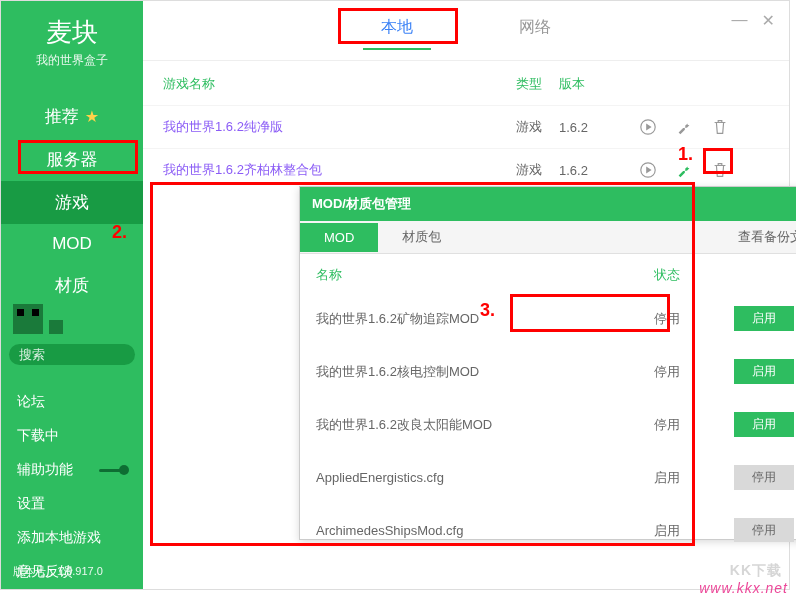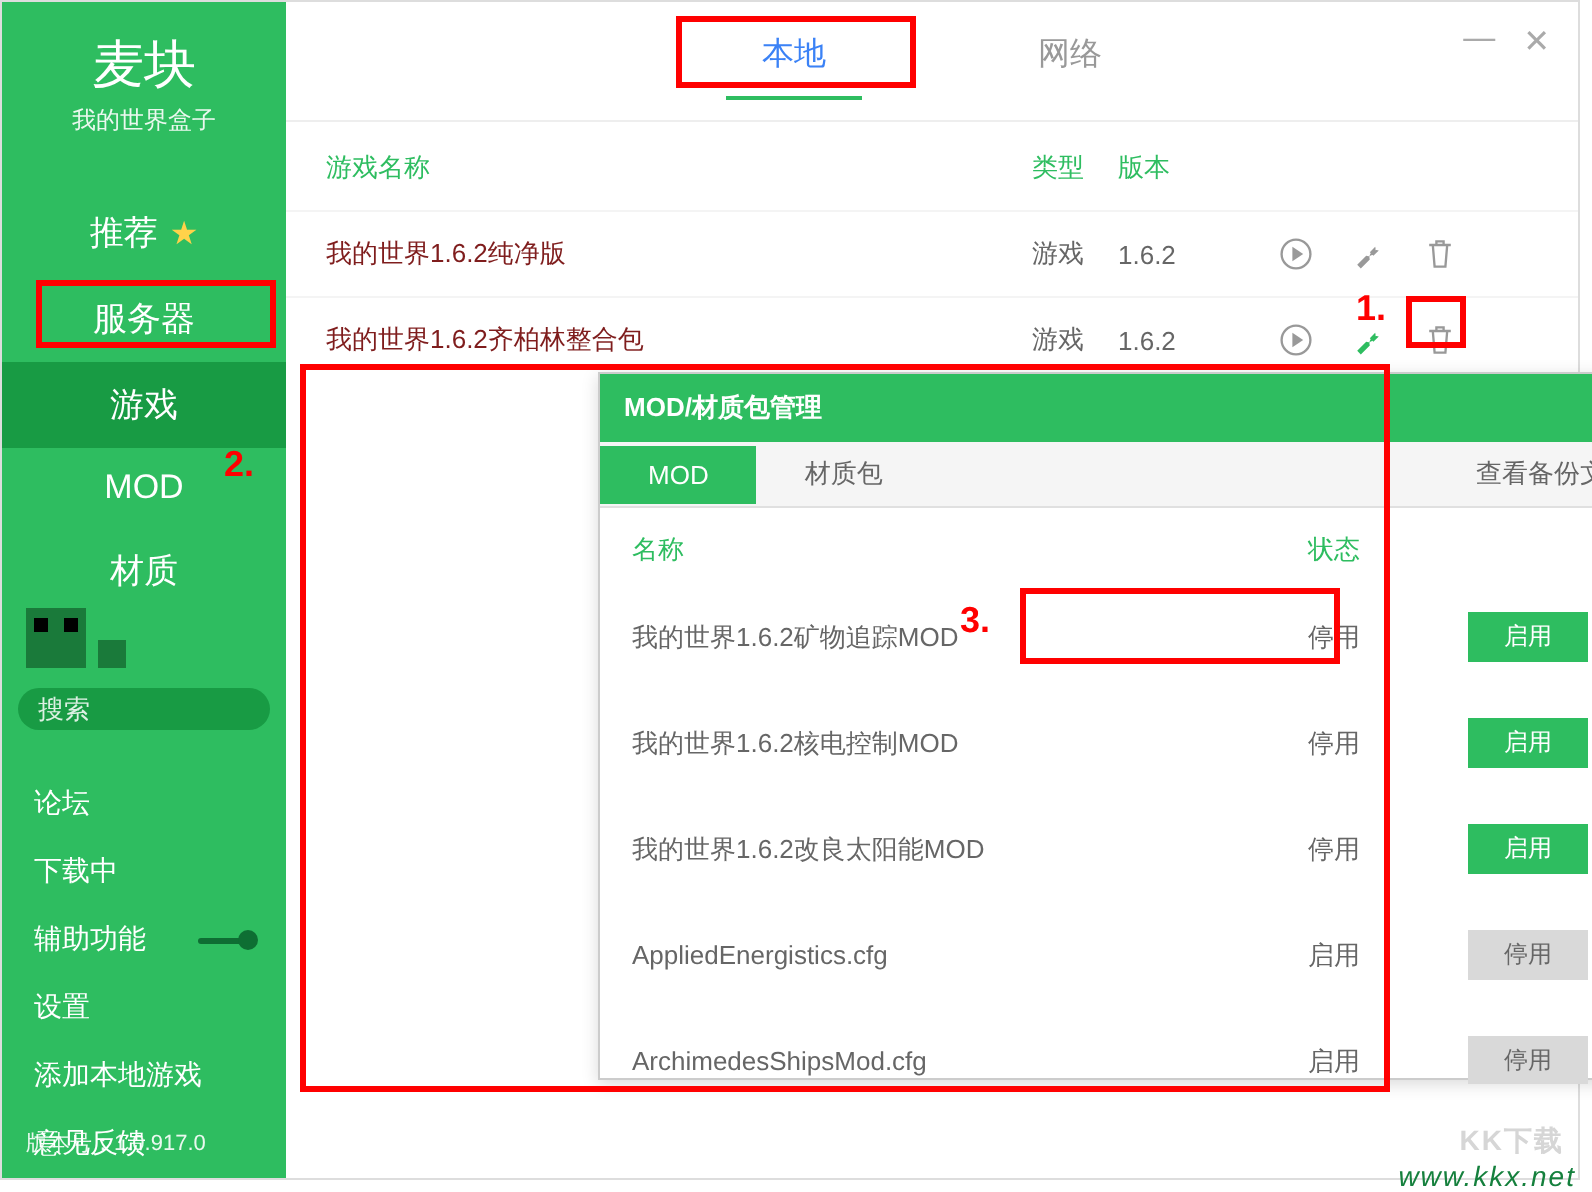--- a/index.html
+++ b/index.html
@@ -47,21 +47,21 @@
 .window-controls { position: absolute; right: 14px; top: 10px; display: flex; gap: 14px; color: #aaa; font-size: 16px; }
 .wc { cursor: pointer; }
 
 .table-header { display: flex; padding: 14px 20px 12px; color: #2ebd60; font-size: 13px; }
 .col-name { flex: 1; }
 .col-type { width: 60px; text-align: center; }
 .col-ver { width: 80px; }
 .col-act { width: 130px; }
 
 .row { display: flex; padding: 12px 20px; color: #666; font-size: 13px; align-items: center; border-top: 1px solid #f4f4f4; }
-.row .col-name { color: #7f1d1d; }
+.row .col-name { color: #8b5cf6; }
 .actions { width: 130px; display: flex; gap: 18px; color: #999; }
 .a-icon { cursor: pointer; font-size: 16px; display: inline-flex; width: 18px; height: 18px; align-items: center; justify-content: center; }
 
 
 .modal { position: absolute; left: 156px; top: 185px; width: 532px; height: 354px; background: #fff; border: 1px solid #ccc; box-shadow: 0 2px 8px rgba(0,0,0,0.15); }
 .modal-header { background: #2ebd60; color: #fff; padding: 8px 12px; font-size: 13px; font-weight: bold; display: flex; align-items: center; justify-content: space-between; }
 .modal-tabs { display: flex; align-items: center; background: #f5f5f5; border-bottom: 1px solid #e0e0e0; font-size: 13px; }
 .mtab { padding: 7px 24px; cursor: pointer; color: #666; }
 .mtab.active { background: #2ebd60; color: #fff; }
 .backup-link { margin-left: auto; padding-right: 14px; color: #666; cursor: pointer; }
@@ -76,21 +76,21 @@
 .mrow .mcol-name { flex: 1; }
 .mrow .mcol-status { width: 80px; }
 .mbtn { width: 60px; padding: 4px 0; text-align: center; font-size: 12px; cursor: pointer; border: 0; }
 .mbtn.enable { background: #2ebd60; color: #fff; }
 .mbtn.disable { background: #d9d9d9; color: #666; }
 
 
 .redbox { position: absolute; border: 3px solid #ff0000; pointer-events: none; }
 .red-label { position: absolute; color: #ff0000; font-weight: bold; font-size: 18px; font-family: Arial; pointer-events: none; }
 
-.watermark { position: absolute; right: 8px; bottom: 0; color: #15803d; font-size: 14px; font-style: italic; letter-spacing: 1px; margin-left: 19px; }
+.watermark { position: absolute; right: 8px; bottom: 0; color: #ec4899; font-size: 14px; font-style: italic; letter-spacing: 1px; margin-left: 19px; }
 .watermark2 { position: absolute; right: 14px; bottom: 16px; color: #d6d6d6; font-size: 14px; font-weight: bold; letter-spacing: 1px; }
 
 svg { display: block; }
 </style>
 </head>
 <body>
 
 <div class="app">
 
   <div class="sidebar">

